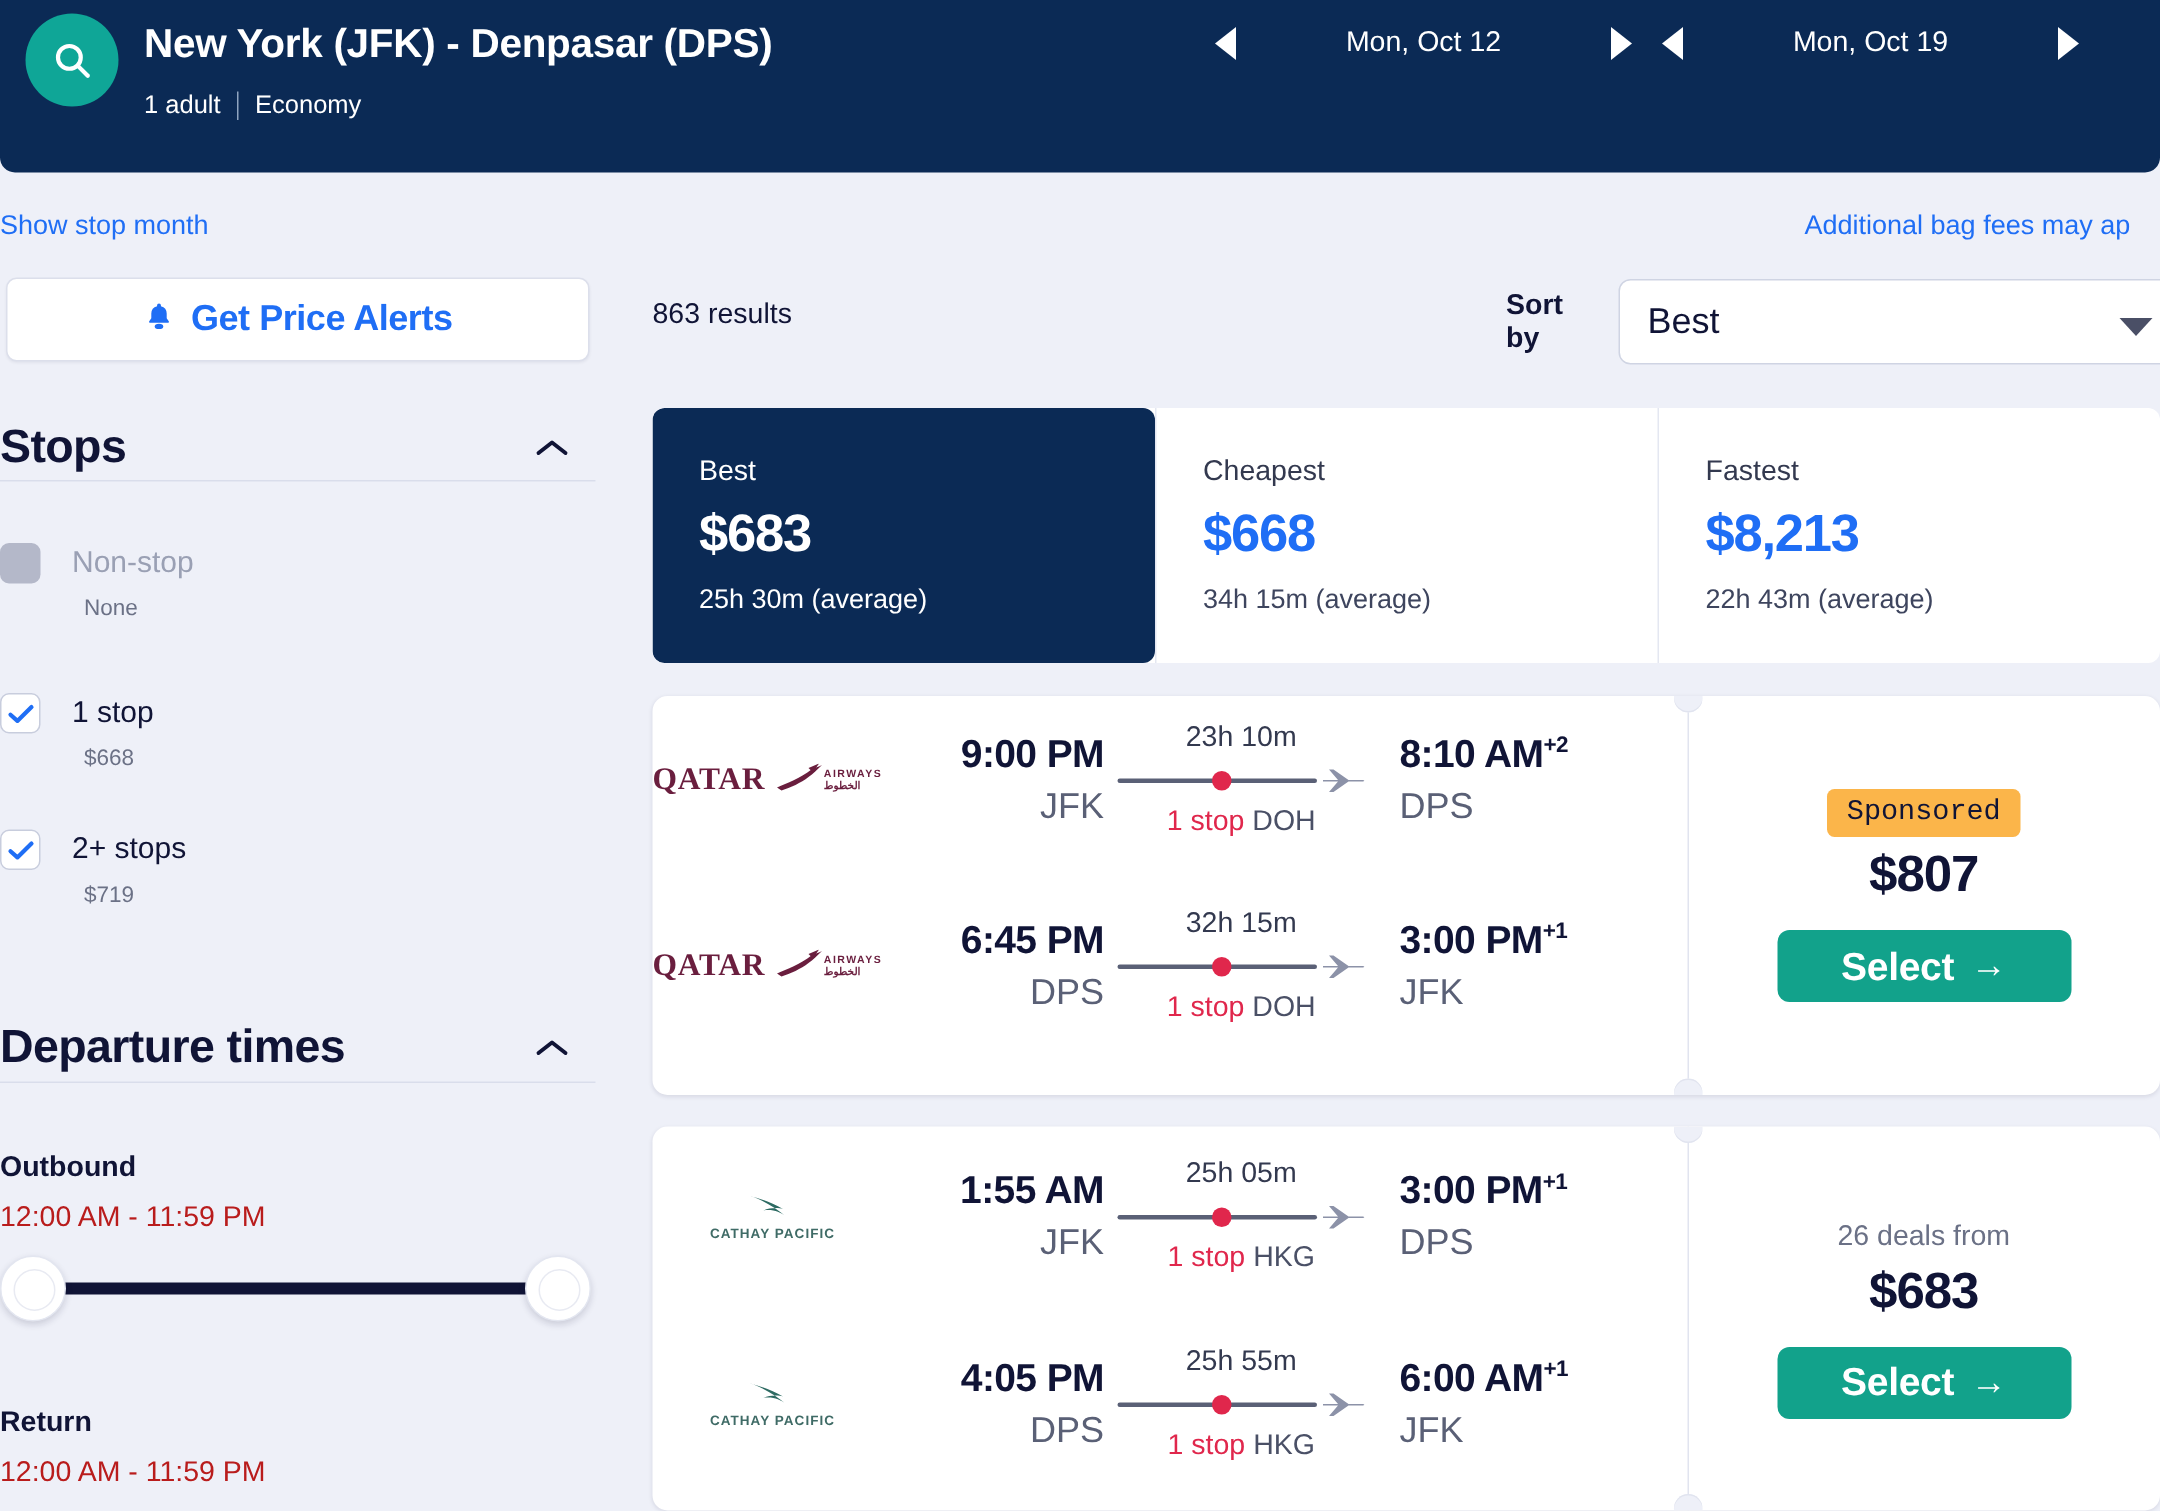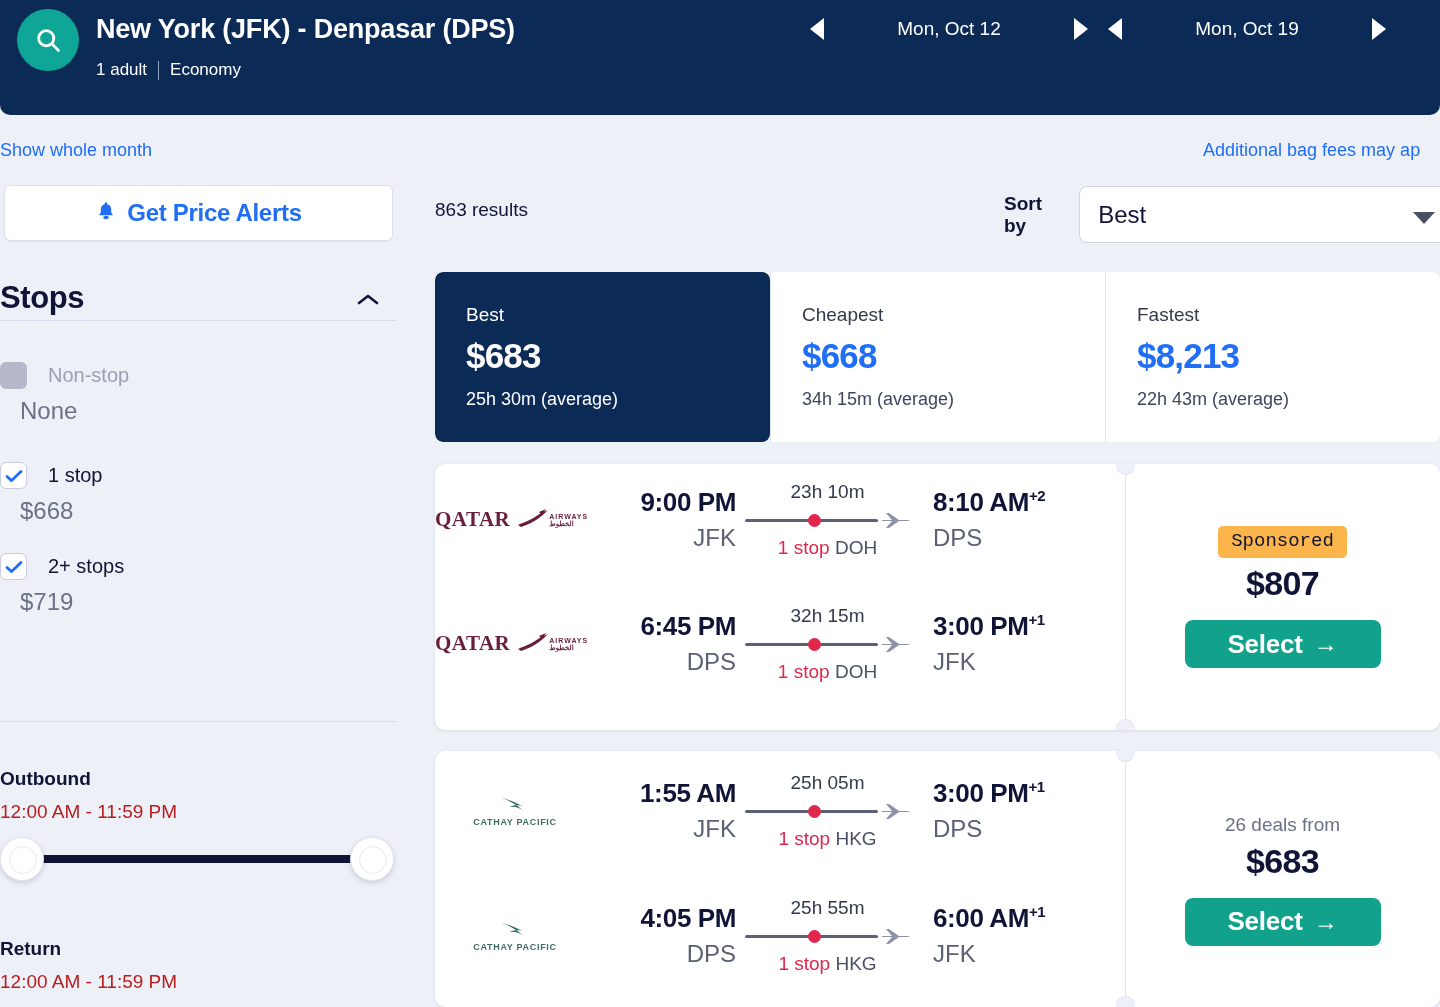--- a/index.html
+++ b/index.html
@@ -106,21 +106,21 @@
   .chk {
     width: 27px; height: 27px; border-radius: 6px;
     flex: 0 0 auto; display: flex; align-items: center; justify-content: center;
     cursor: pointer;
   }
   .chk.on { background: #ffffff; border: 1px solid #c8cddd; }
   .chk.off { background: #b4b8c9; }
   .chk svg { width: 18px; height: 14px; }
   .chk-label { font-size: 20px; color: #101436; }
   .chk-label.dim { color: #9aa0b4; }
-  .chk-sub { margin-left: 20px; margin-top: 8px; font-size: 24px; color: #6b7186; }
+  .chk-sub { margin-left: 56px; margin-top: 8px; font-size: 15px; color: #6b7186; }
 
   .dep-block { position: absolute; left: 0; width: 397px; }
   .dep-label { font-size: 19px; font-weight: 700; color: #101436; }
   .dep-range { margin-top: 11px; font-size: 19px; color: #b91c1c; }
   .slider-wrap { position: relative; margin-top: 14px; height: 44px; width: 397px; }
   .slider-track {
     position: absolute; left: 22px; top: 18px;
     width: 352px; height: 8px; border-radius: 4px; background: #101436;
   }
   .knob {
@@ -313,21 +313,21 @@
         <span class="tri left"></span>
       </div>
       <div class="date-label second">Mon, Oct 19</div>
       <div class="nav-arrow">
         <span class="tri right"></span>
       </div>
     </div>
   </div>
 </div>
 
-<div class="whole-month">Show whole month</div>
+<div class="whole-month">Show stop month</div>
 <div class="bag-fees">Additional bag fees may ap</div>
 
 <div class="sidebar">
 
   <div class="alerts-btn">
     <span>
       <svg viewBox="0 0 24 24" fill="#1f6ef5">
         <path d="M12 2.5a1.4 1.4 0 0 1 1.4 1.4v.6a5.6 5.6 0 0 1 4.2 5.4v3.4l1.5 2.2a.7.7 0 0 1-.6 1.1H5.5a.7.7 0 0 1-.6-1.1l1.5-2.2V9.9a5.6 5.6 0 0 1 4.2-5.4v-.6A1.4 1.4 0 0 1 12 2.5z"></path>
         <ellipse cx="12" cy="19.2" rx="3.1" ry="1.9"></ellipse>
       </svg>
@@ -370,20 +370,28 @@
       <span class="chk on">
         <svg viewBox="0 0 18 14" fill="none" stroke="#1f6ef5" stroke-width="2.8" stroke-linecap="round" stroke-linejoin="round">
           <polyline points="2,7.5 6.6,11.6 16,2.4"></polyline>
         </svg>
       </span>
       <span class="chk-label">2+ stops</span>
     </div>
     <div class="chk-sub">$719</div>
   </div>
 
+  <div class="filter-head" style="top:495px;">
+    <span class="filter-title">Departure times</span>
+    <span class="chev">
+      <svg viewBox="0 0 22 13" fill="none" stroke="#101436" stroke-width="2.6" stroke-linecap="round" stroke-linejoin="round">
+        <polyline points="2,10 11,3 20,10"></polyline>
+      </svg>
+    </span>
+  </div>
   <div class="filter-rule" style="top:536px;"></div>
 
   <div class="dep-block" style="top:583px;">
     <div class="dep-label">Outbound</div>
     <div class="dep-range">12:00 AM - 11:59 PM</div>
     <div class="slider-wrap">
       <div class="slider-track"></div>
       <div class="knob lo"></div>
       <div class="knob hi"></div>
     </div>

